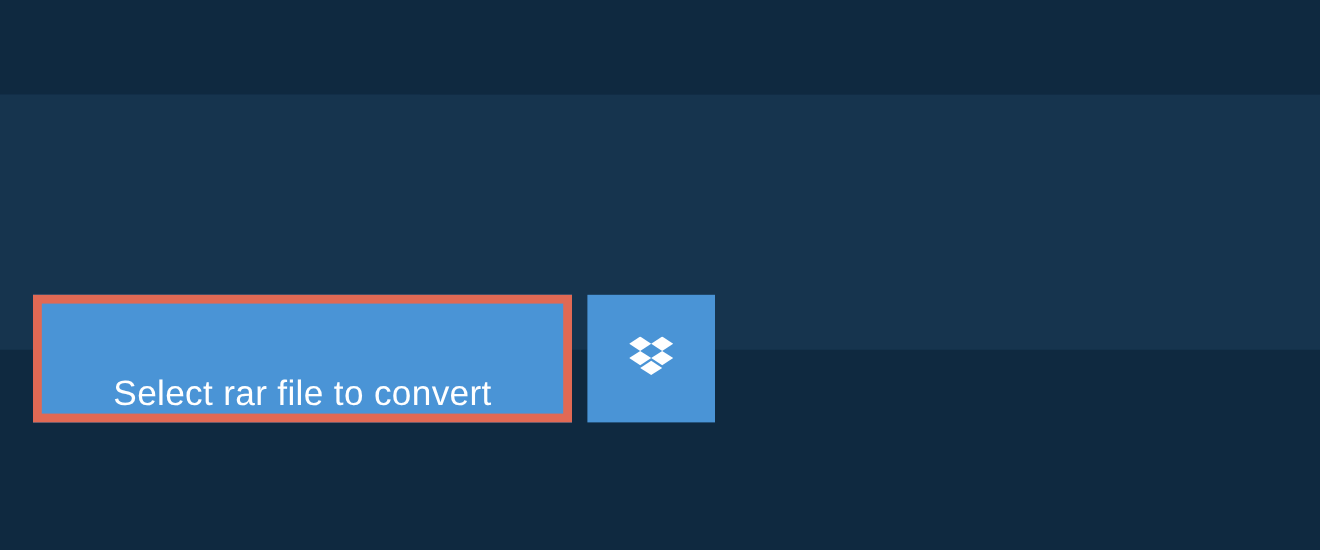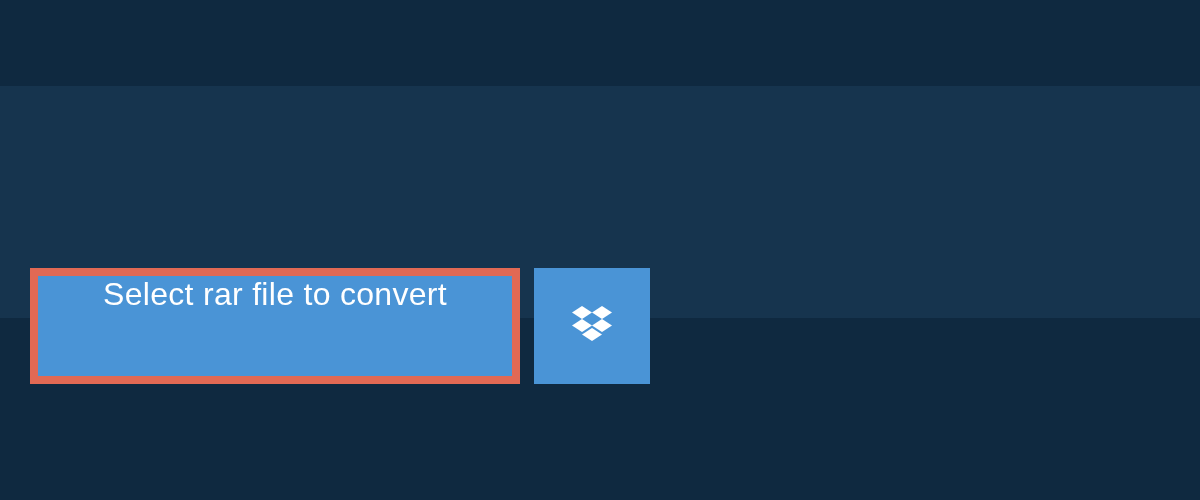--- a/index.html
+++ b/index.html
@@ -46,21 +46,21 @@
       display: flex;
       align-items: stretch;
       gap: 14px;
     }
     .select-button {
       width: 490px;
       height: 116px;
       background: #4a94d6;
       border: 8px solid #e16954;
       display: flex;
-      align-items: flex-start;
+      align-items: flex-end;
       justify-content: center;
       cursor: pointer;
     }
     .select-button-label {
       color: #ffffff;
       font-size: 32px;
       font-weight: 300;
       letter-spacing: 0.3px;
     }
     .dropbox-button {

